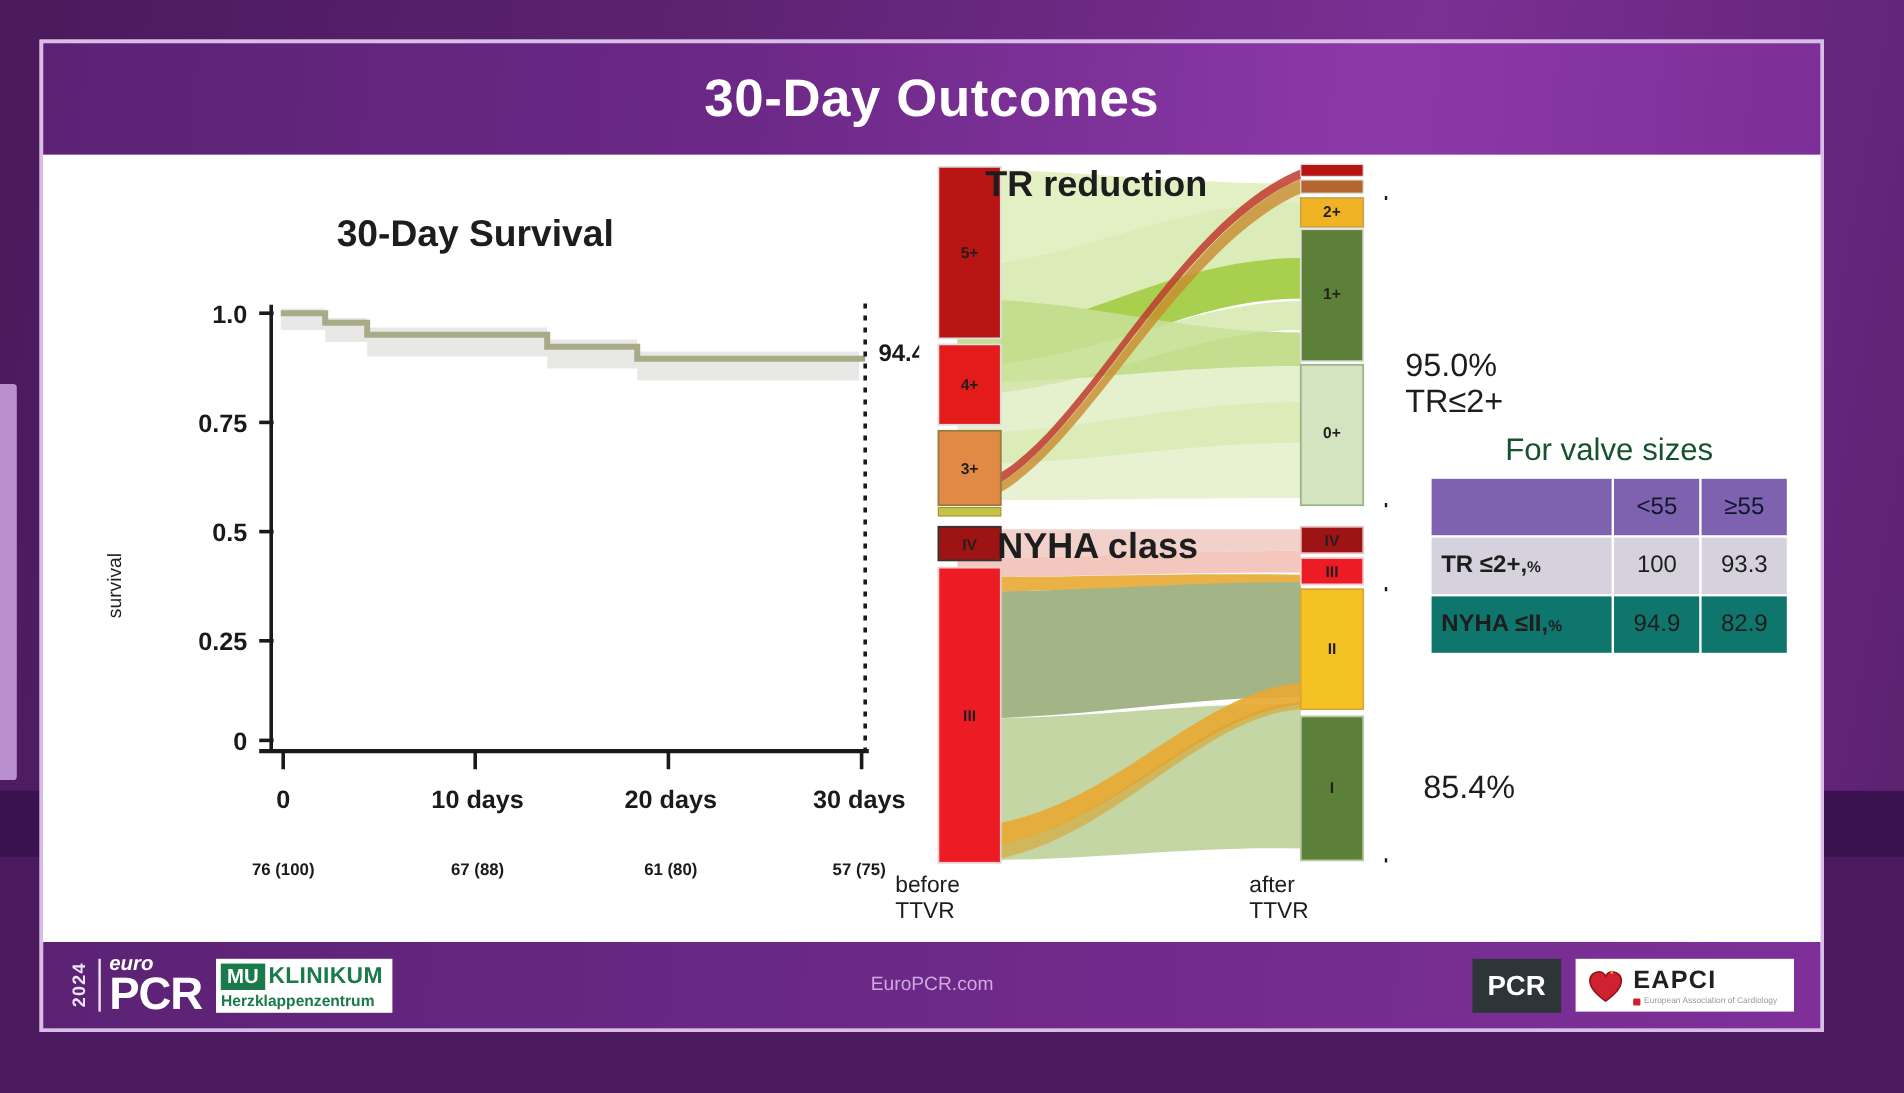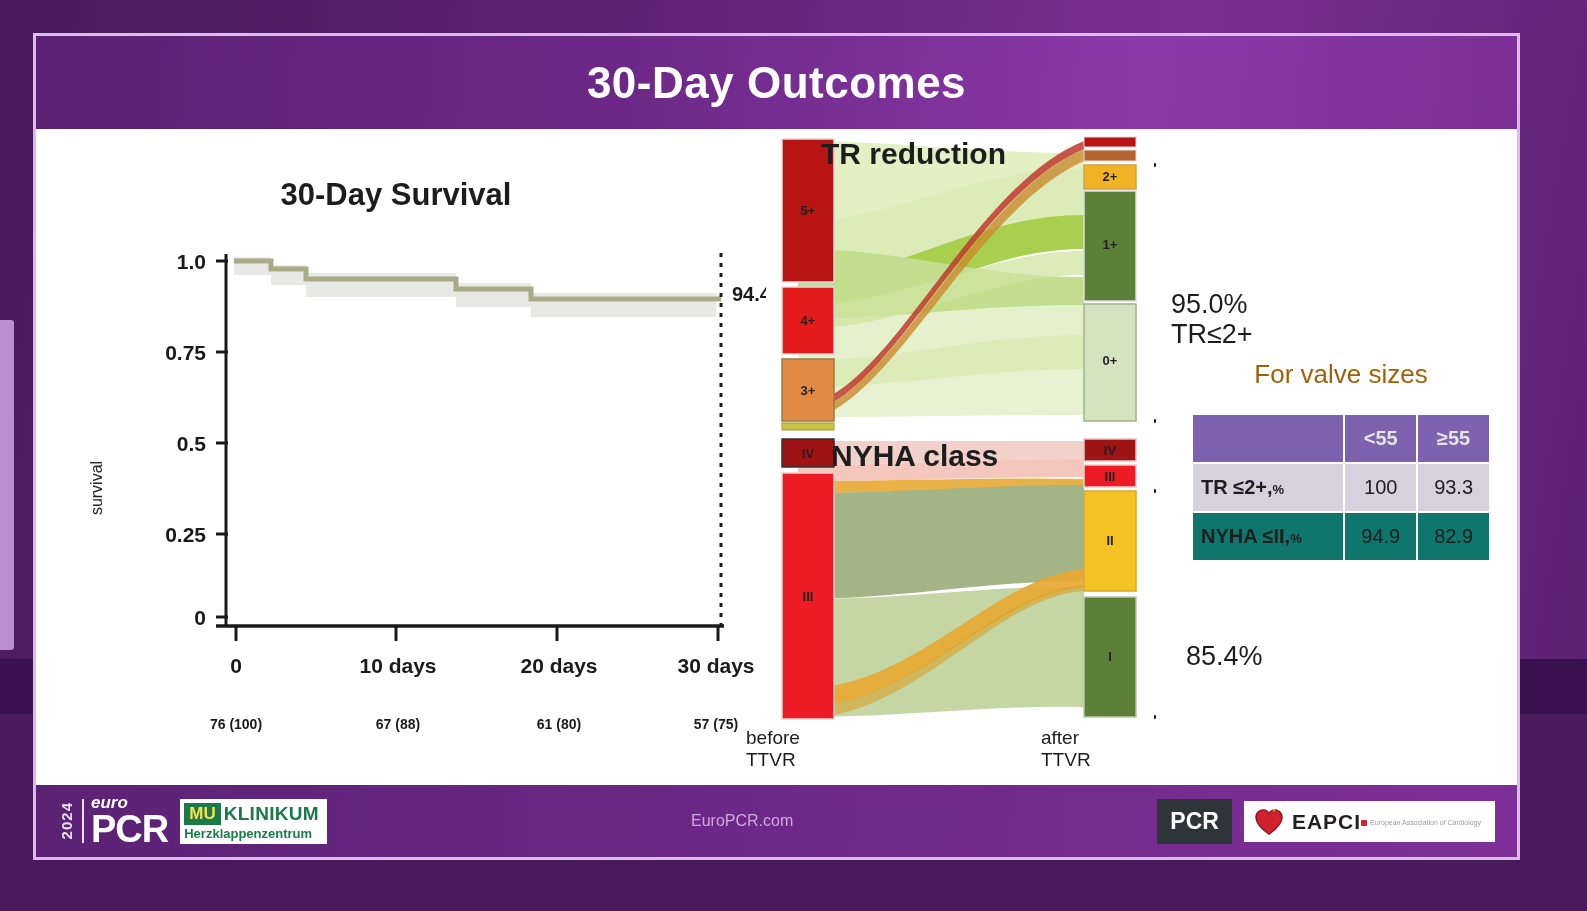--- a/index.html
+++ b/index.html
@@ -45,34 +45,34 @@
   .logo-year { writing-mode:vertical-rl; transform:rotate(180deg); font-size:15px;
     font-weight:bold; letter-spacing:1px; color:#efe2f6; }
   .logo-sep { width:2px; height:44px; background:#efe2f6; margin:0 7px; }
   .logo-pcr-txt { line-height:0.95; }
   .logo-euro { font-size:17px; font-style:italic; font-weight:bold; color:#fff; }
   .logo-pcr { font-size:38px; font-weight:bold; color:#fff; letter-spacing:-1px; }
 
   .logo-klinikum { background:#fff; margin-left:12px; padding:4px 8px 3px 4px;
     display:flex; flex-direction:column; }
   .klinikum-row { display:flex; align-items:center; }
-  .klinikum-mu { background:#1a7a4a; color:#fde047; font-size:17px; font-weight:bold;
+  .klinikum-mu { background:#1a7a4a; color:#ffffff; font-size:17px; font-weight:bold;
     padding:1px 5px; }
   .klinikum-name { color:#1a7a4a; font-size:19px; font-weight:bold; margin-left:3px;
     letter-spacing:0.3px; }
   .klinikum-sub { color:#1a7a4a; font-size:13px; font-weight:bold; margin-top:1px; }
 
   .footer-center { flex:1; text-align:center; color:#cfa8e0; font-size:16px; }
 
   .logo-pcr-badge { background:#2d3538; color:#fff; font-size:23px; font-weight:bold;
     padding:9px 13px; margin-right:12px; }
   .logo-eapci { background:#fff; padding:6px 14px 5px 10px; margin-right:22px;
     display:flex; align-items:center; }
   .eapci-heart { width:30px; height:30px; margin-right:8px; }
-  .eapci-text { display:flex; flex-direction:row; }
+  .eapci-text { display:flex; flex-direction:column; }
   .eapci-name { font-size:21px; font-weight:bold; color:#231f20; letter-spacing:1px; }
   .eapci-sub { font-size:7px; color:#9a9a9a; display:flex; align-items:center; margin-top:2px;}
   .eapci-dot { width:6px; height:6px; background:#cf2130; border-radius:1px; margin-right:3px; }
 
   
   .km-panel { position:absolute; left:40px; top:20px; width:690px; height:620px; }
   .km-title { position:absolute; left:0; top:28px; width:640px; text-align:center;
     font-size:31px; font-weight:bold; color:#1d1d1d; }
   .km-ylabel { position:absolute; left:-6px; top:330px; transform:rotate(-90deg);
     transform-origin:center; font-size:16px; color:#222; }
@@ -96,24 +96,24 @@
   .axis-cap { position:absolute; font-size:19px; color:#1d1d1d; line-height:1.15; }
   .cap-before { left:10px; top:598px; }
   .cap-after { left:305px; top:598px; }
 
   .annot { position:absolute; font-size:27px; color:#1d1d1d; line-height:1.12; }
   .annot-tr { left:1135px; top:160px; }
   .annot-nyha { left:1150px; top:512px; }
 
   
   .valve-panel { position:absolute; left:1140px; top:230px; width:330px; }
-  .valve-title { text-align:center; font-size:26px; color:#a16207; margin-bottom:23px; }
+  .valve-title { text-align:center; font-size:26px; color:#14532d; margin-bottom:7px; }
   table.valve { border-collapse:separate; border-spacing:2px; width:300px; margin:0 auto; }
   table.valve th, table.valve td { padding:12px 8px; font-size:20px; }
-  table.valve thead th { background:#7e62b0; color:#e5e5e5; font-weight:bold; }
+  table.valve thead th { background:#7e62b0; color:#0f172a; font-weight:normal; }
   table.valve thead th.blank { background:#7e62b0; }
   table.valve tbody tr.r1 td { background:#d5d2dd; }
   table.valve tbody tr.r2 td { background:#0f766e; }
   table.valve tbody td.lbl { text-align:left; color:#1d1d1d; font-weight:bold;margin-top:35px; }
   table.valve tbody td.val { text-align:center; color:#1d1d1d; font-weight:normal; }
   .pct-small { font-size:13px; }
 </style>
 </head>
 <body>
 

